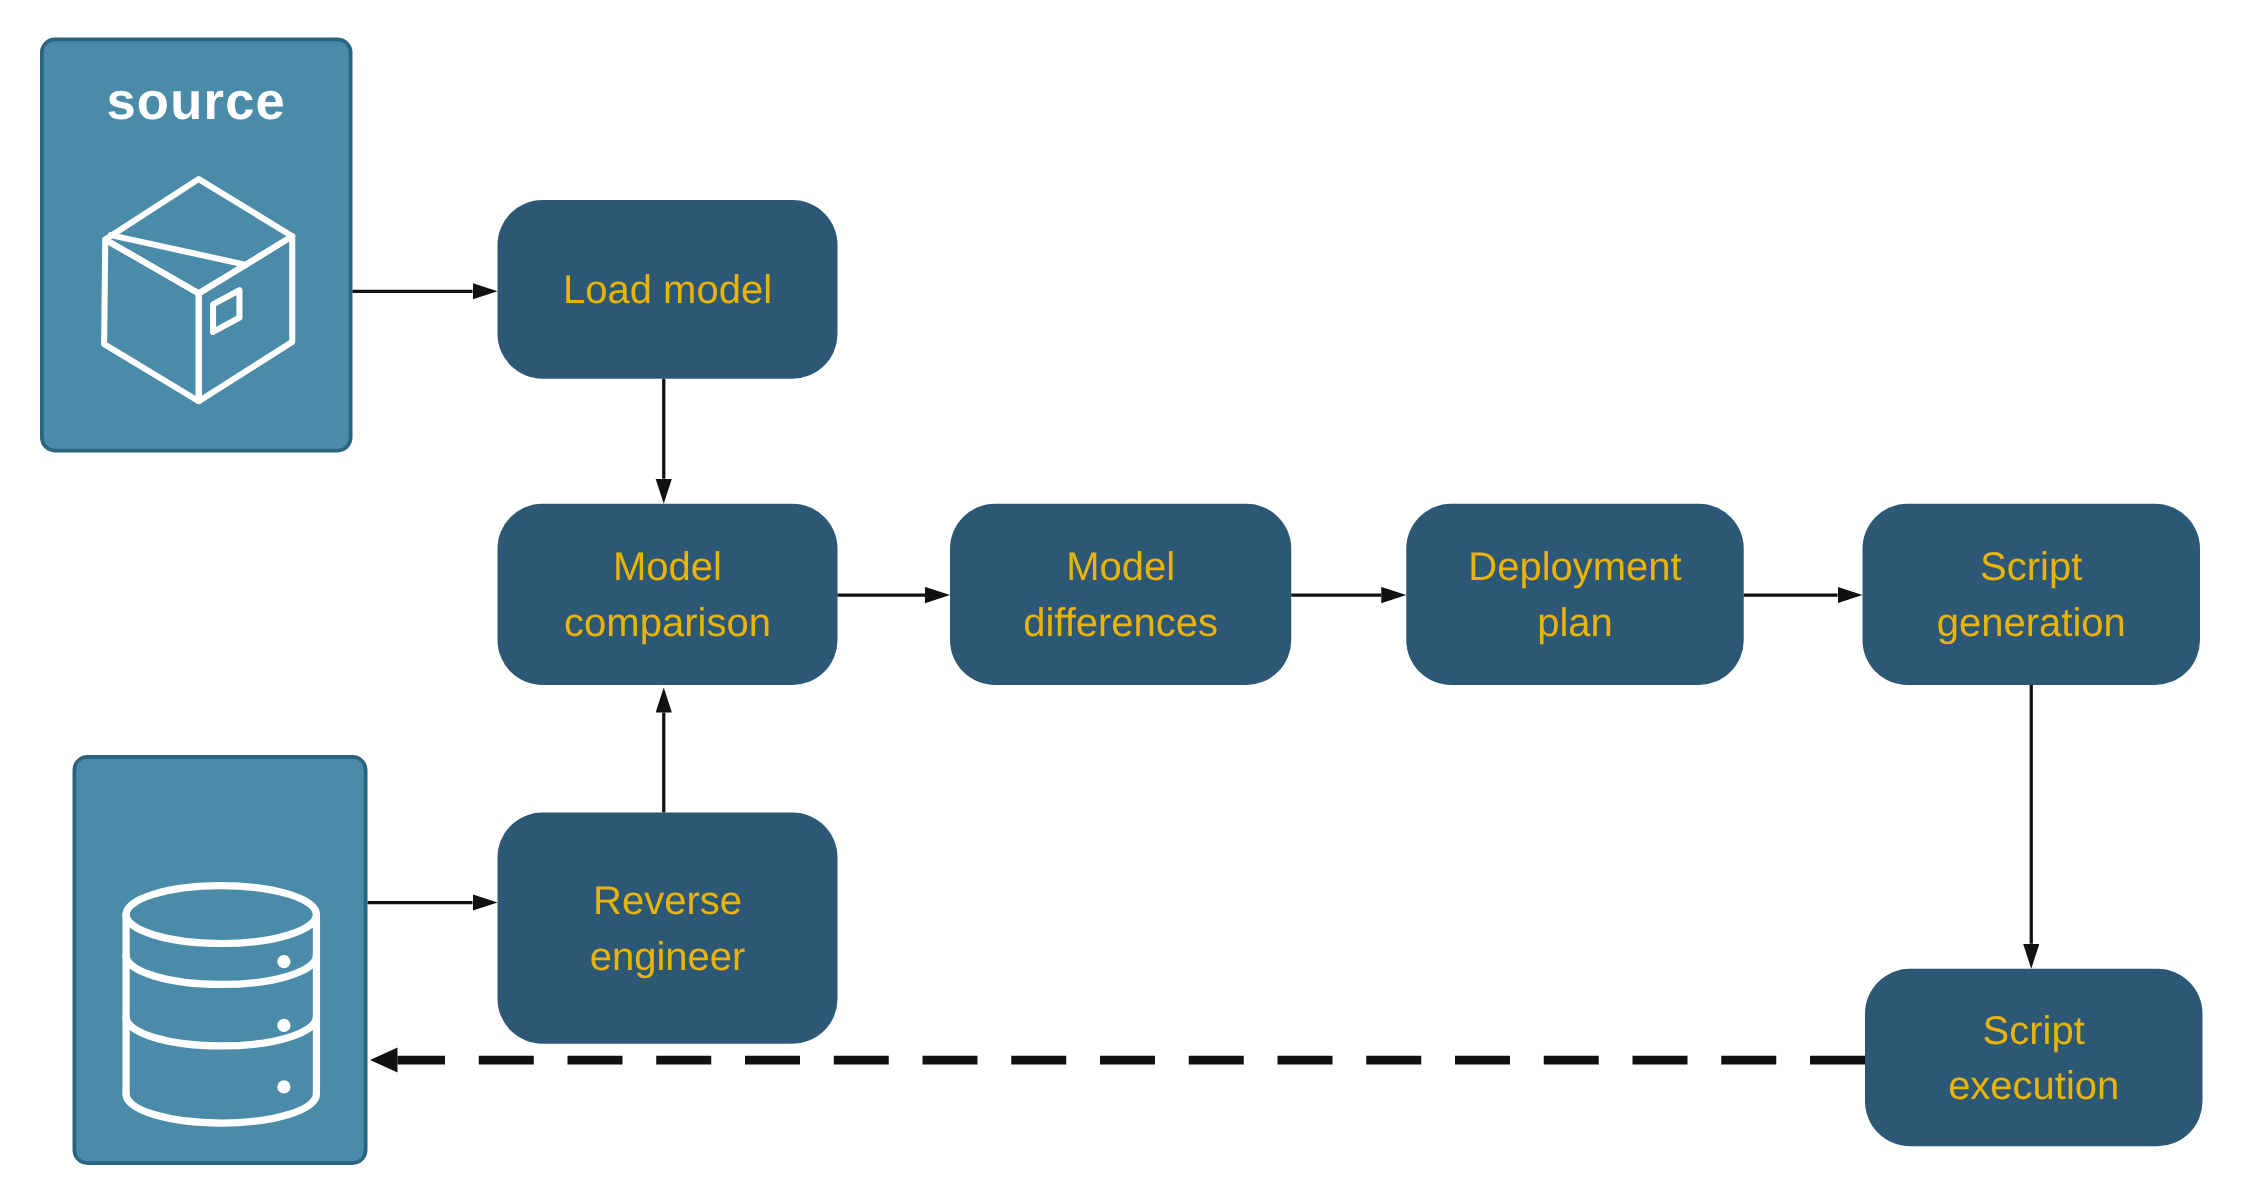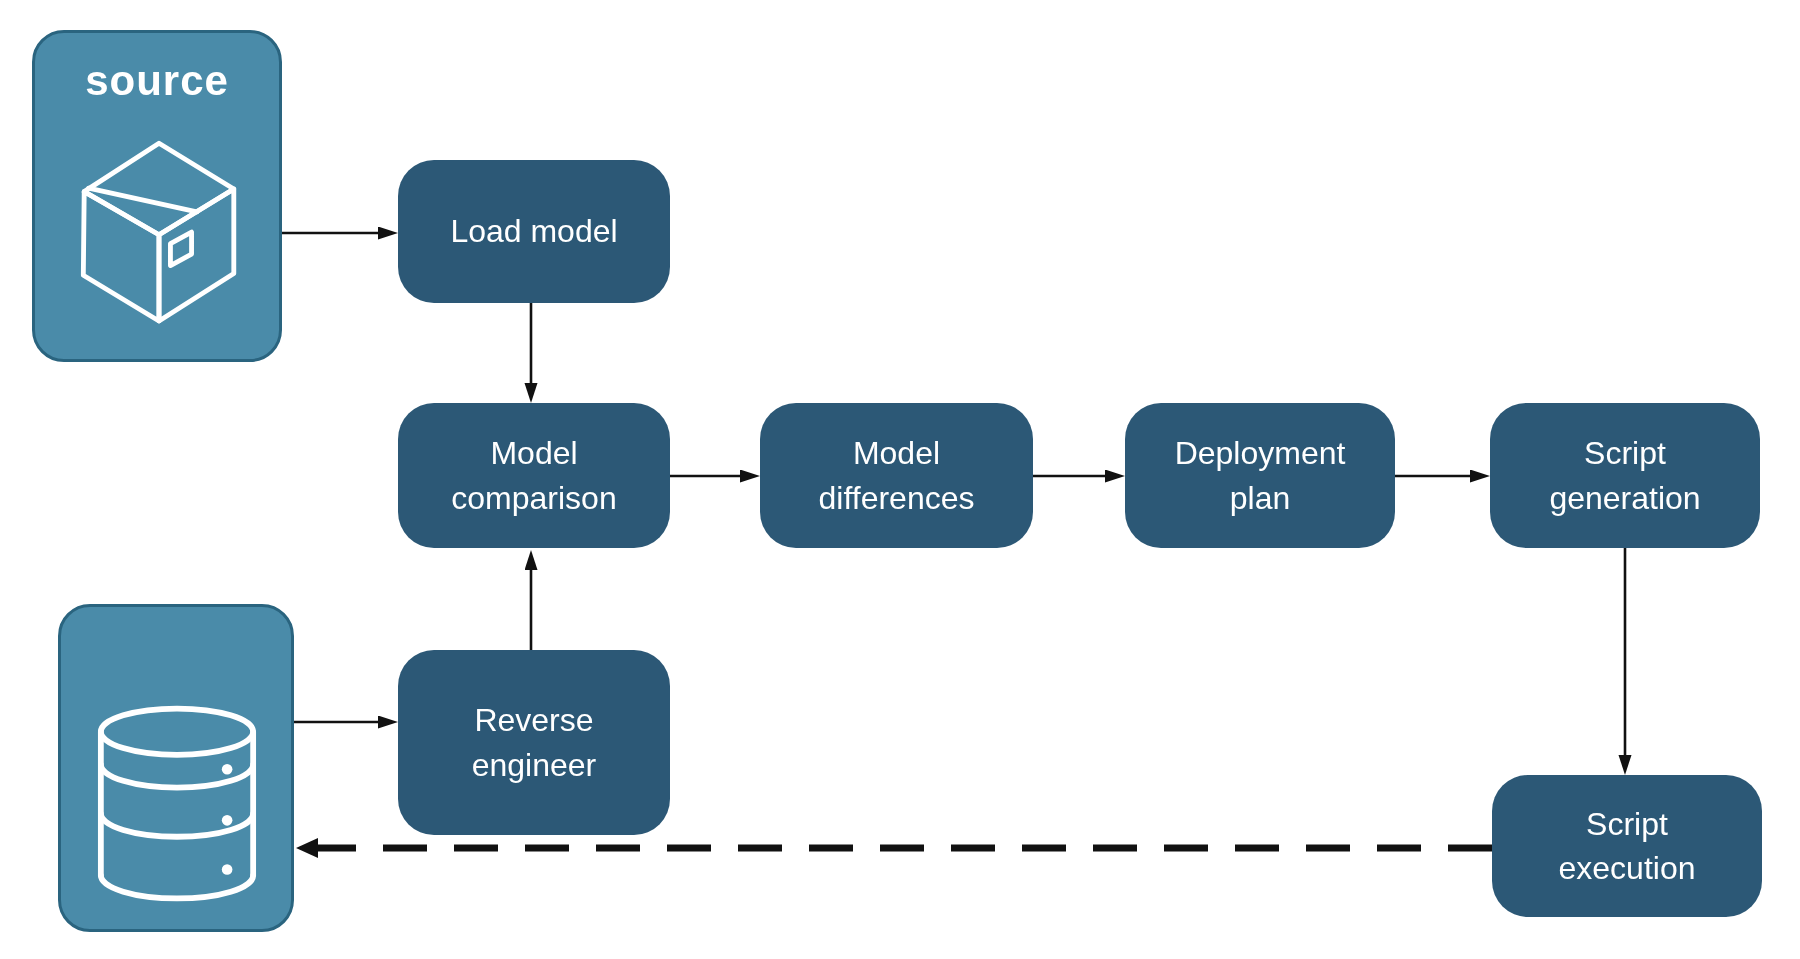--- a/index.html
+++ b/index.html
@@ -10,21 +10,21 @@
     background: #ffffff;
     font-family: "Liberation Sans", sans-serif;
     overflow: hidden;
   }
 
   
   .container-box {
     position: absolute;
     background: #4A8BA9;
     border: 3px solid #2A647F;
-    border-radius: 32px;
+    border-radius: 12px;
     box-sizing: border-box;
   }
   #c-source { left: 32px;  top: 30px;  width: 250px; height: 332px; }
   #c-target { left: 58px;  top: 604px; width: 236px; height: 328px; }
   .container-label {
     display: block;
     margin-top: 24px;
     text-align: center;
     color: #ffffff;
     font-size: 42px;
@@ -33,21 +33,21 @@
   }
   .container-icon { position: absolute; }
   #icon-package  { left: 36px; top: 98px;  width: 176px; height: 204px; }
   #icon-database { left: 36px; top: 96px;  width: 160px; height: 200px; }
 
   
   .node {
     position: absolute;
     background: #2C5876;
     border-radius: 36px;
-    color: #ffffff;
+    color: #eab308;
     font-size: 32px;
     line-height: 1.38;
     display: flex;
     align-items: center;
     justify-content: center;
     text-align: center;
     white-space: pre-line;
   }
   #n-load { left: 398px;  top: 160px; width: 272px; height: 143px; }
   #n-comp { left: 398px;  top: 403px; width: 272px; height: 145px; }

